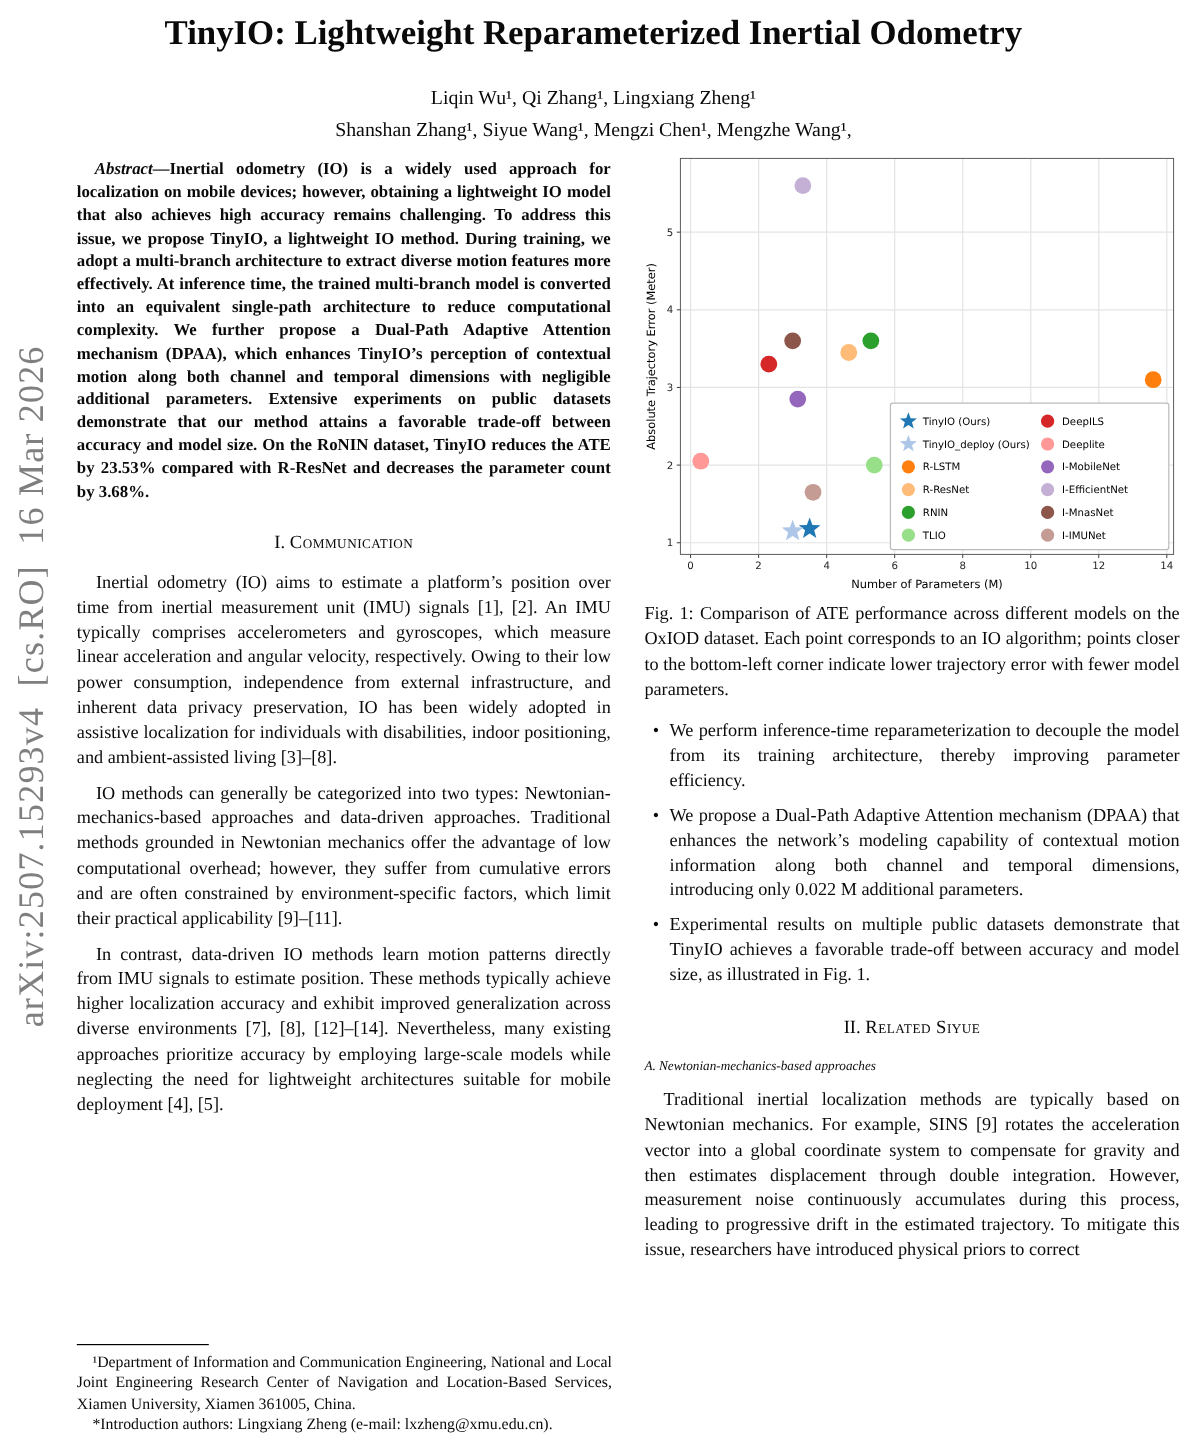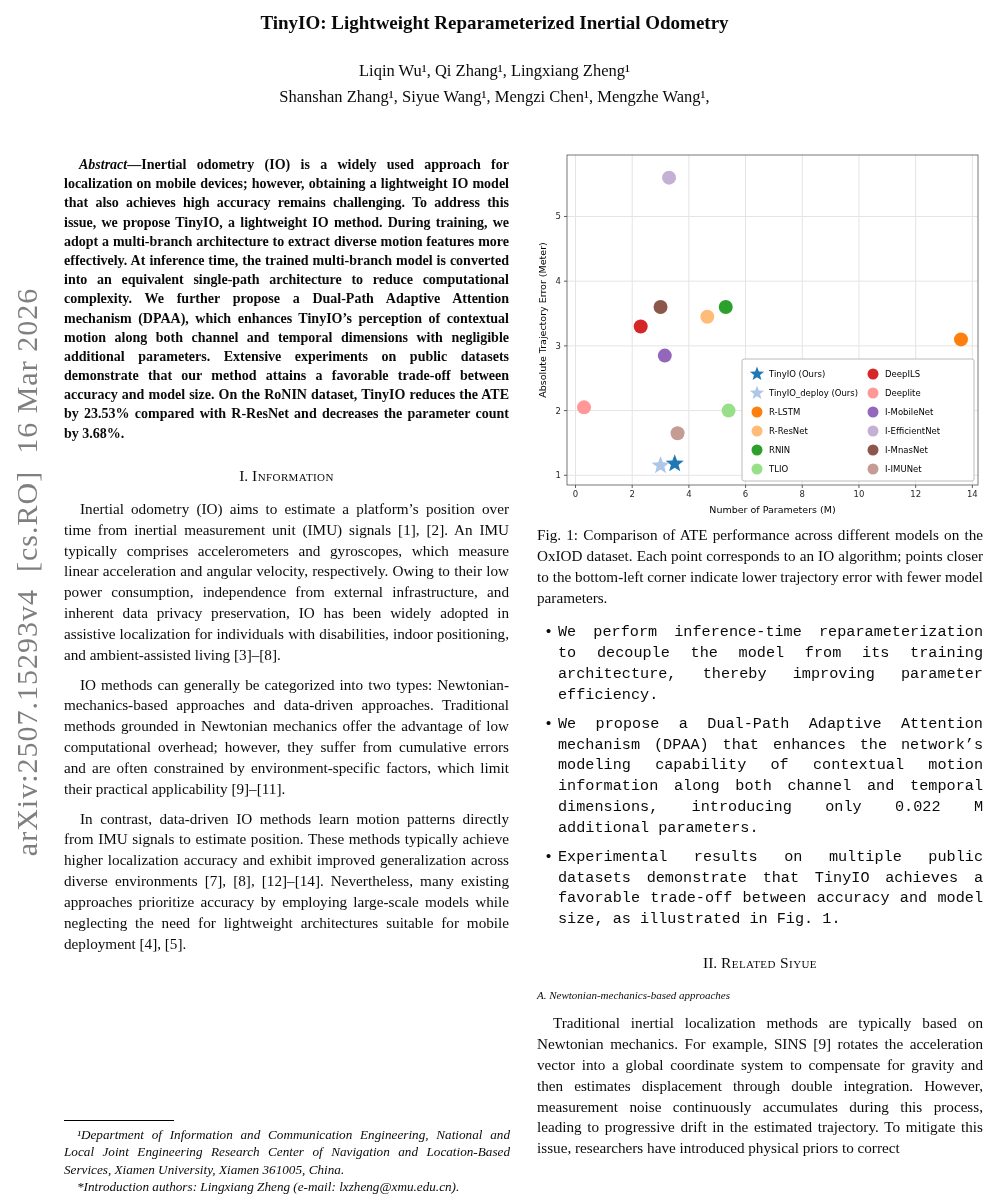--- a/index.html
+++ b/index.html
@@ -20,34 +20,34 @@
     transform: translate(-50%, -50%) rotate(-90deg);
     white-space: pre;
     font-size: 30px;
     letter-spacing: 1px;
     color: #7f7f7f;
   }
   .title {
     margin: 0;
     padding-top: 12px;
     text-align: center;
-    font-size: 19px;
+    font-size: 29px;
     font-weight: 700;
   }
   .authors {
     margin-top: 24px;
     text-align: center;
     font-size: 16.5px;
     line-height: 1.55;
   }
   .columns {
     display: flex;
     gap: 28px;
     padding: 0 6px 0 64px;
-    margin-top: 46px;
+    margin-top: 12px;
     justify-content: flex-end;
   }
   .col {
     width: 446px;
     text-align: justify;
     font-size: 15.2px;
     line-height: 1.37;
   }
   .col-left { height: 942px; overflow: hidden; }
   .abstract, .coderepo {
@@ -72,26 +72,26 @@
     left: 64px;
     bottom: 4px;
     width: 446px;
     font-size: 13.2px;
     line-height: 1.33;
     background: #ffffff;
     text-align: justify;
     padding-top: 4px;
   }
   .footnote-rule { width: 110px; border-top: 1px solid #000; margin-bottom: 5px; }
-  .footnote p { margin: 0; text-indent: 13px; font-style: italic; }
+  .footnote p { margin: 0; text-indent: 13px; }
   figure.fig { margin: -6px 0 0 0; }
   .fig-caption { margin: 8px 0 14px; text-indent: 0; }
   .contrib-para { margin: 0 0 8px; text-indent: 16px; }
   .bullets { margin: 2px 0 8px; padding: 0; list-style: none; }
-  .bullets li { position: relative; padding-left: 21px; margin-bottom: 8px; font-family: Liberation Mono, monospace; }
+  .bullets li { position: relative; padding-left: 21px; margin-bottom: 8px; }
   .bullets li::before { content: "\2022"; position: absolute; left: 7px; }
   .subsec-heading {
     font-style: italic;
     font-weight: 400;
     font-size: 11px;
     margin: 15px 0 10px;
     text-align: left;
   }
   svg.chart {
     display: block;
@@ -111,21 +111,21 @@
     <div>Liqin Wu¹, Qi Zhang¹, Lingxiang Zheng¹</div>
     <div>Shanshan Zhang¹, Siyue Wang¹, Mengzi Chen¹, Mengzhe Wang¹,</div>
   </div>
 
   <div class="columns">
 
     <div class="col col-left">
       <p class="abstract"><span class="lead">Abstract</span><span>—Inertial odometry (IO) is a widely used approach for localization on mobile devices; however, obtaining a lightweight IO model that also achieves high accuracy remains challenging. To address this issue, we propose TinyIO, a lightweight IO method. During training, we adopt a multi-branch architecture to extract diverse motion features more effectively. At inference time, the trained multi-branch model is converted into an equivalent single-path architecture to reduce computational complexity. We further propose a Dual-Path Adaptive Attention mechanism (DPAA), which enhances TinyIO’s perception of contextual motion along both channel and temporal dimensions with negligible additional parameters. Extensive experiments on public datasets demonstrate that our method attains a favorable trade-off between accuracy and model size. On the RoNIN dataset, TinyIO reduces the ATE by 23.53% compared with R-ResNet and decreases the parameter count by 3.68%.</span></p>
 
 
-      <h2 class="sec-heading"><span>I.</span> <span class="sc">Information</span></h2>
+      <h2 class="sec-heading"><span>I.</span> <span class="sc">Communication</span></h2>
 
       <p class="body">Inertial odometry (IO) aims to estimate a platform’s position over time from inertial measurement unit (IMU) signals [1], [2]. An IMU typically comprises accelerometers and gyroscopes, which measure linear acceleration and angular velocity, respectively. Owing to their low power consumption, independence from external infrastructure, and inherent data privacy preservation, IO has been widely adopted in assistive localization for individuals with disabilities, indoor positioning, and ambient-assisted living [3]–[8].</p>
       <p class="body">IO methods can generally be categorized into two types: Newtonian-mechanics-based approaches and data-driven approaches. Traditional methods grounded in Newtonian mechanics offer the advantage of low computational overhead; however, they suffer from cumulative errors and are often constrained by environment-specific factors, which limit their practical applicability [9]–[11].</p>
       <p class="body">In contrast, data-driven IO methods learn motion patterns directly from IMU signals to estimate position. These methods typically achieve higher localization accuracy and exhibit improved generalization across diverse environments [7], [8], [12]–[14]. Nevertheless, many existing approaches prioritize accuracy by employing large-scale models while neglecting the need for lightweight architectures suitable for mobile deployment [4], [5].</p>
     </div>
 
     <div class="col col-right">
       <figure class="fig">
         <svg class="chart" width="446" height="368" viewBox="0 0 446 368">
             <rect x="30" y="6" width="411" height="330" fill="#ffffff"></rect>

